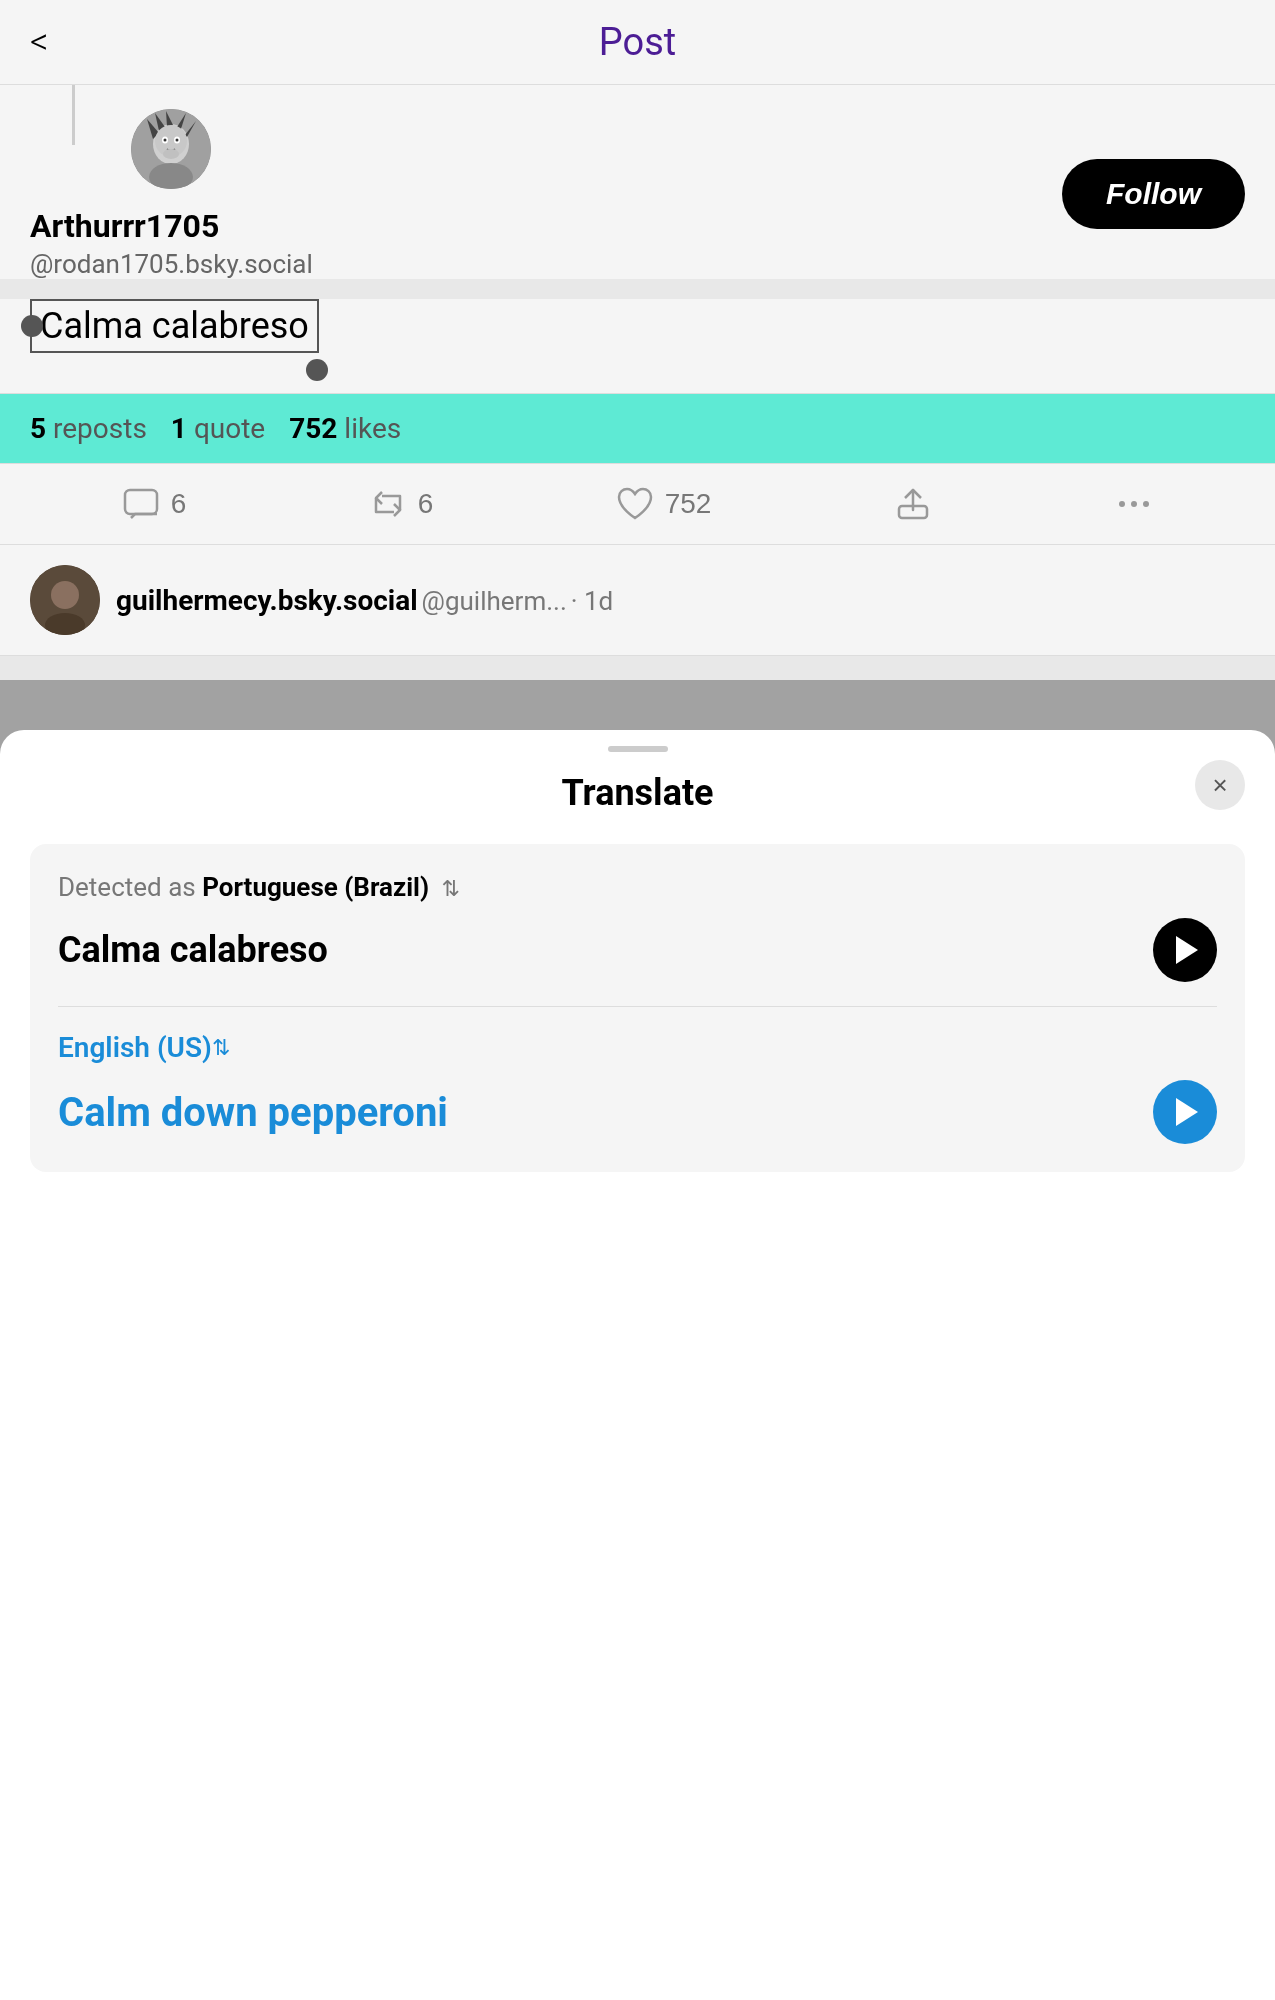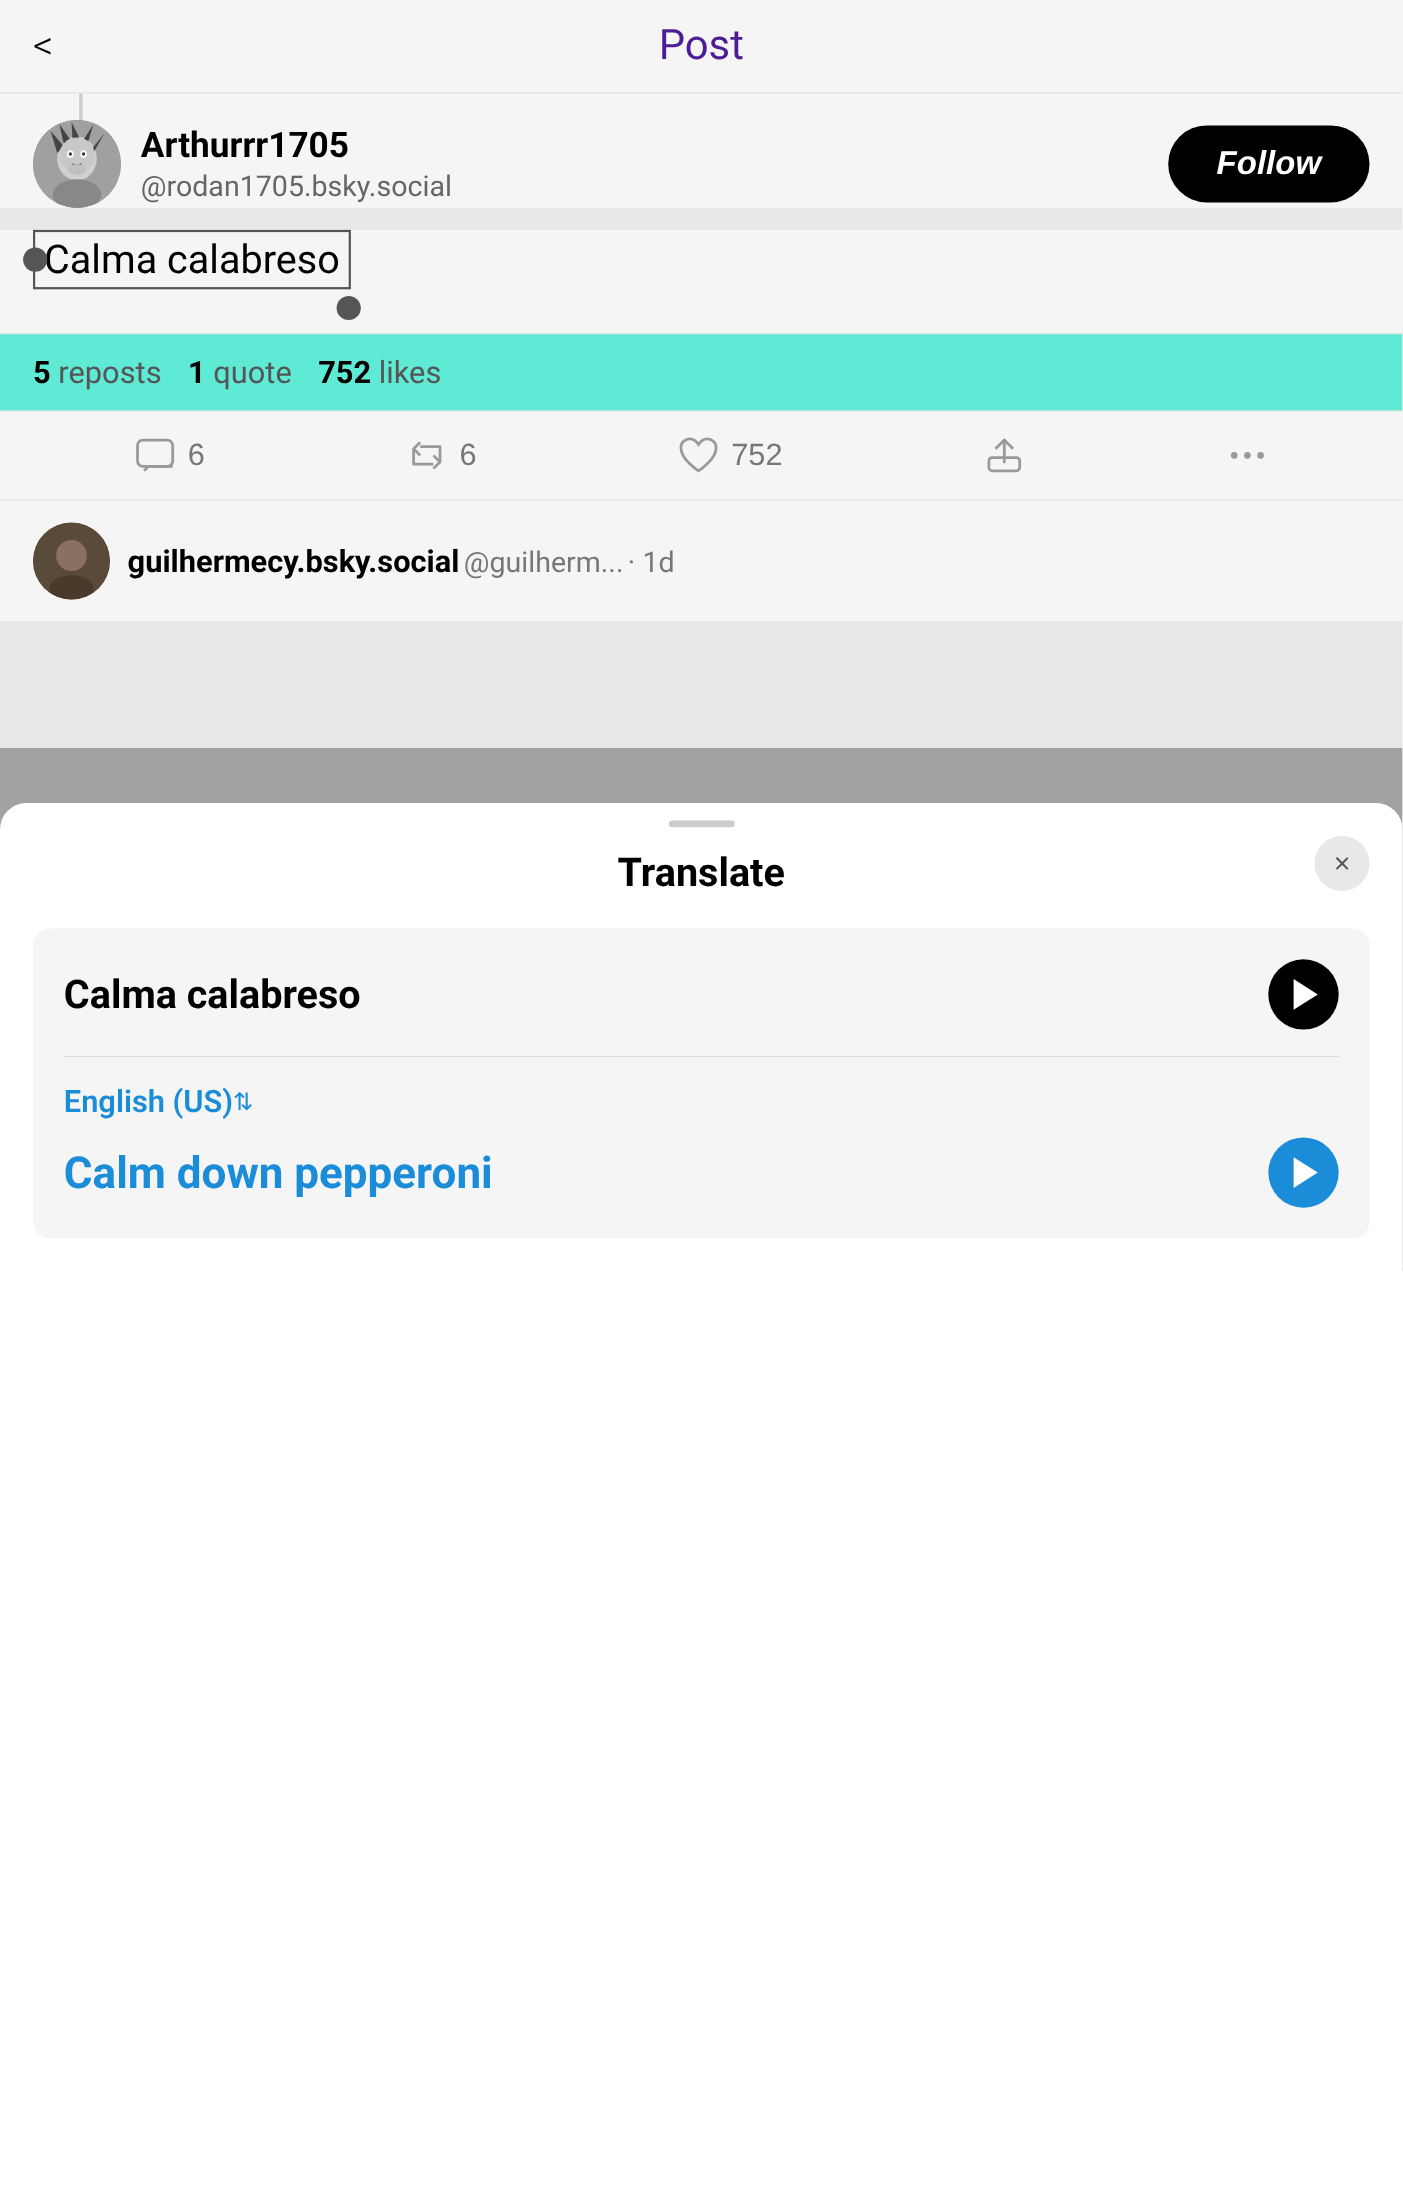--- a/index.html
+++ b/index.html
@@ -61,20 +61,21 @@
       display: flex;
       align-items: center;
       justify-content: space-between;
       margin-bottom: 20px;
     }
 
     .post-author-section {
       display: flex;
       align-items: center;
       gap: 18px;
+      flex-direction: column;
     }
 
     .avatar {
       width: 80px;
       height: 80px;
       border-radius: 50%;
       background: #888;
       overflow: hidden;
       flex-shrink: 0;
       position: relative;
@@ -542,20 +543,25 @@
 
 <div class="bottom-sheet">
   <div class="sheet-handle"></div>
 
   <h2 class="sheet-title">Translate</h2>
 
   <button class="sheet-close">×</button>
 
   <div class="translation-card">
 
+    <div class="detected-lang">
+      <span>Detected as</span>
+      <strong>Portuguese (Brazil)</strong>
+      <span class="detected-lang-arrow"> ⇅</span>
+    </div>
 
     <div class="source-text-row">
       <span class="source-text">Calma calabreso</span>
       <button class="play-btn-black">
         <div class="play-icon"></div>
       </button>
     </div>
 
     <div class="target-lang-row">
       <span class="target-lang">English (US)</span>

